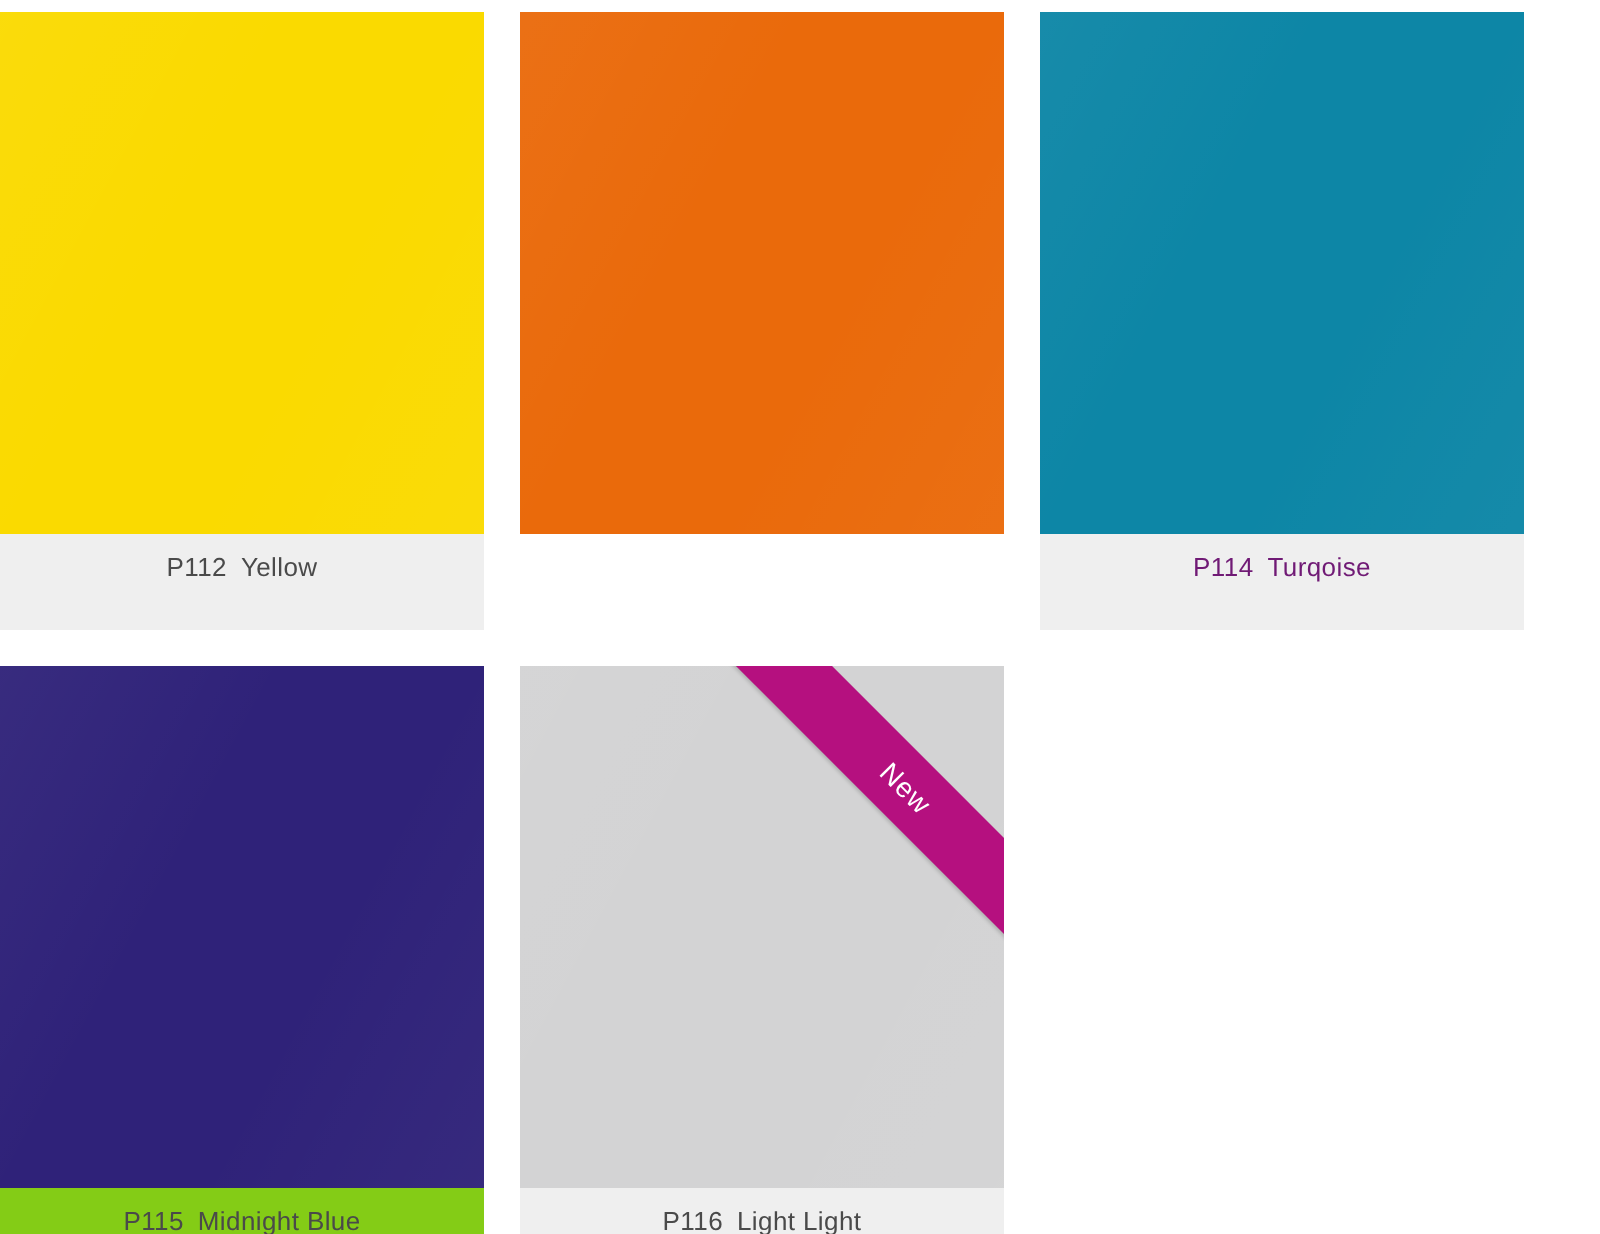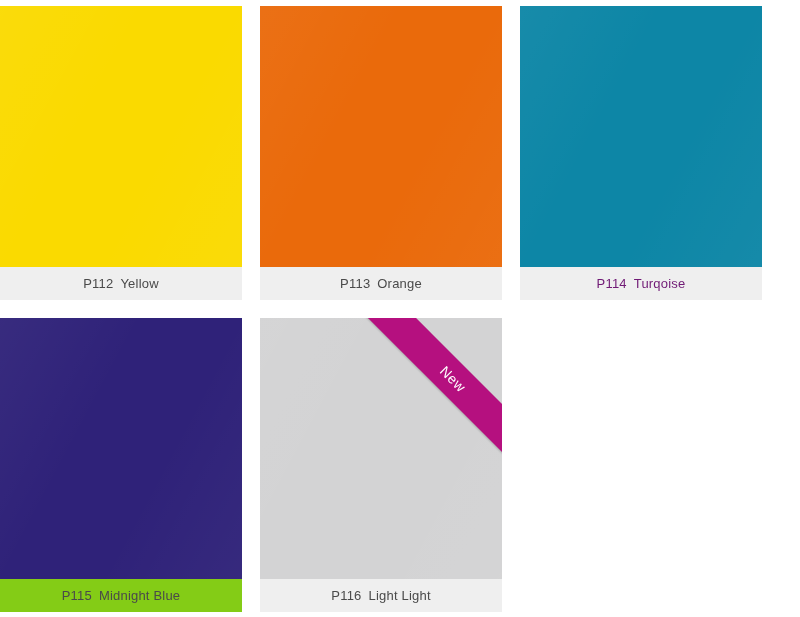--- a/index.html
+++ b/index.html
@@ -49,21 +49,21 @@
     inset: 0;
     background: linear-gradient(118deg,
                 rgba(255,255,255,0.045) 0%,
                 rgba(255,255,255,0.00) 38%,
                 rgba(255,255,255,0.00) 62%,
                 rgba(255,255,255,0.035) 100%);
     pointer-events: none;
   }
 
   .swatch-caption {
-    height: 33px;
+    height: 48px;
     line-height: 33px;
     text-align: center;
     background: #efefef;
     color: #4a4a4a;
     font-size: 13px;
     letter-spacing: 0.2px;
     white-space: nowrap;
     overflow: hidden;
   }
 
@@ -111,21 +111,20 @@
 </head>
 <body>
 
 <div class="swatch-grid" style="background: rgb(255, 255, 255);">
     <div class="swatch-card">
       <div class="swatch-color" title="Yellow" style="background: rgb(250, 218, 0);"></div>
       <div class="swatch-caption" style="background: rgb(239, 239, 239); color: rgb(74, 74, 74);"><span class="code">P112</span><span class="name">Yellow</span></div>
     </div>
     <div class="swatch-card">
       <div class="swatch-color" title="Orange" style="background: rgb(234, 106, 11);"></div>
-      <div class="swatch-caption" style="background: rgb(239, 239, 239); color: rgb(74, 74, 74);"><span class="code">P113</span><span class="name">Orange</span></div>
     </div>
     <div class="swatch-card">
       <div class="swatch-color" title="Turqoise" style="background: rgb(13, 134, 166);"></div>
       <div class="swatch-caption" style="background: rgb(239, 239, 239); color: #701a75;"><span class="code">P114</span><span class="name">Turqoise</span></div>
     </div>
     <div class="row-spacer"></div>
     <div class="swatch-card">
       <div class="swatch-color" title="Midnight Blue" style="background: rgb(47, 34, 121);"></div>
       <div class="swatch-caption" style="background: #84cc16; color: rgb(74, 74, 74);"><span class="code">P115</span><span class="name">Midnight Blue</span></div>
     </div>

